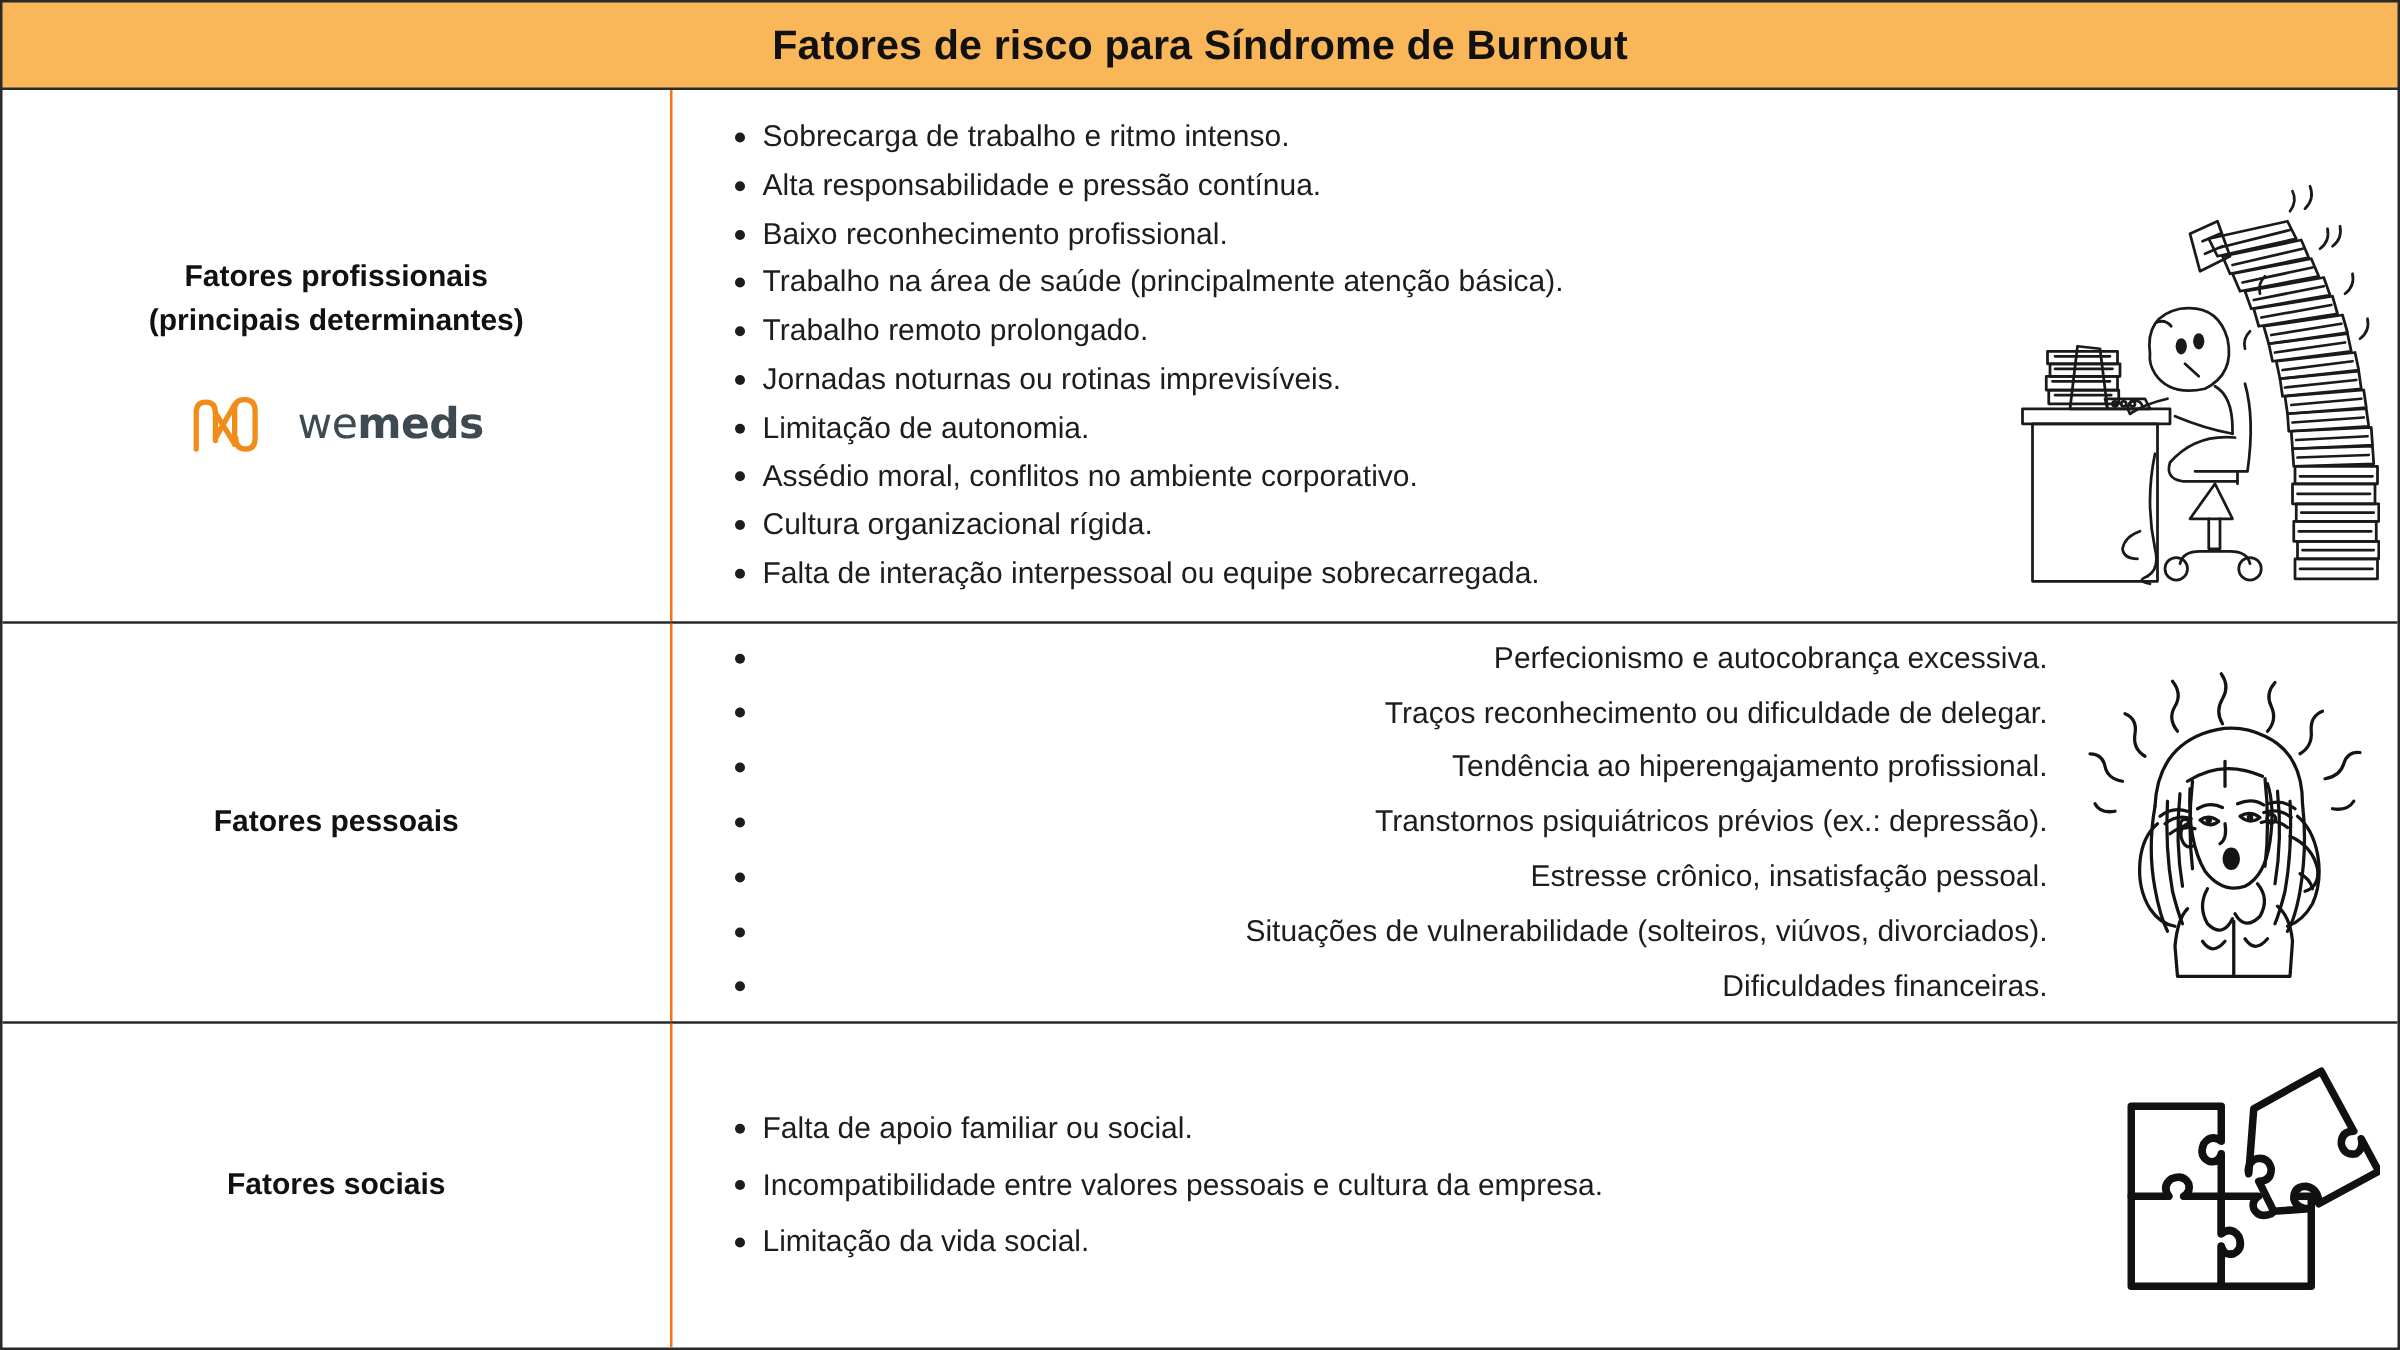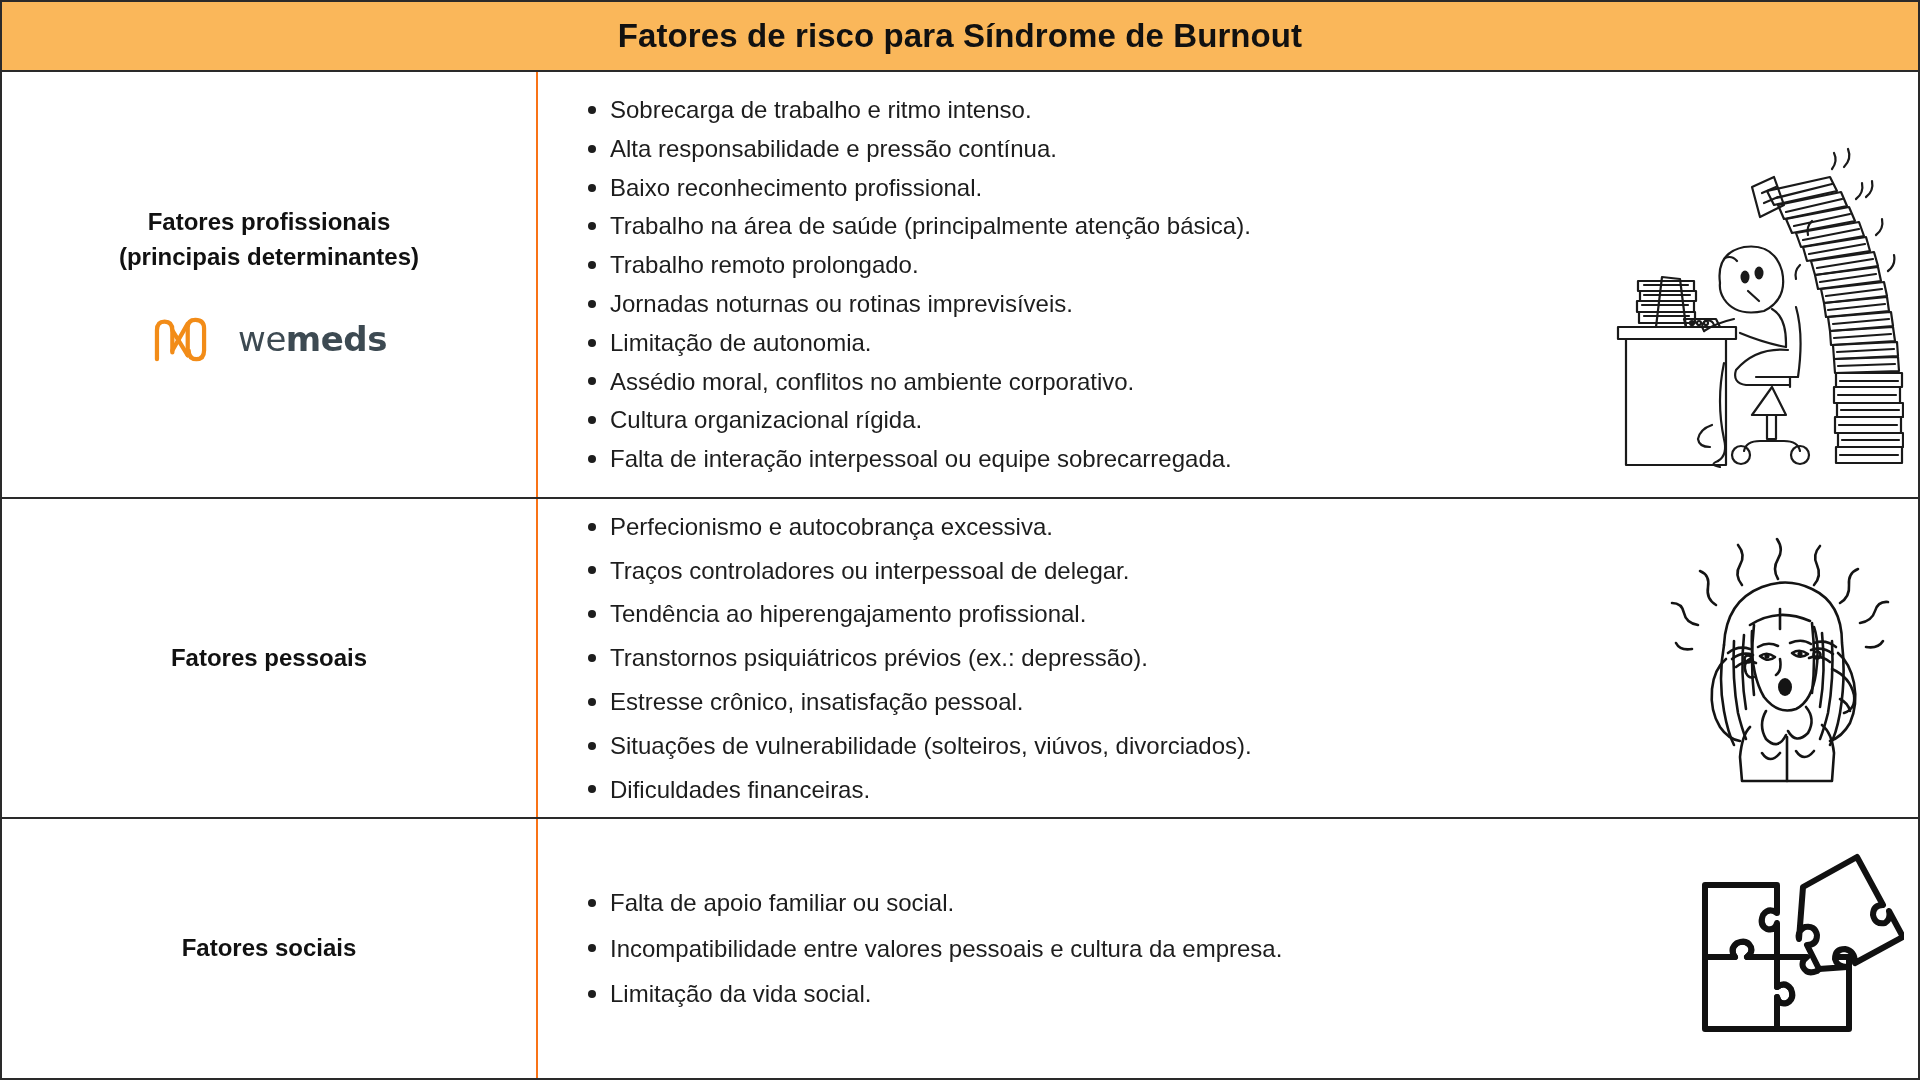--- a/index.html
+++ b/index.html
@@ -142,21 +142,21 @@
     content: "";
     position: absolute;
     left: 12px;
     top: 50%;
     transform: translateY(-50%);
     width: 8px;
     height: 8px;
     border-radius: 50%;
     background: #1d1d1d;
   }
-  .row-personal .bullets li { padding-top: 6px; padding-bottom: 6px; }
+  .row-personal .bullets li { padding-top: 6px; padding-bottom: 6px; text-align: right; }
   .row-social   .bullets li { padding-top: 7px; padding-bottom: 7px; }
 
   .illo {
     flex: 0 0 auto;
     display: flex;
     align-items: center;
     justify-content: center;
     padding-left: 16px;
   }
   .illo svg { display: block; }
@@ -305,21 +305,21 @@
 
       <div class="cell-label">
         <div class="label-text">
           <span>Fatores pessoais</span>
         </div>
       </div>
 
       <div class="cell-content">
         <ul class="bullets">
           <li>Perfecionismo e autocobrança excessiva.</li>
-          <li>Traços controladores ou interpessoal de delegar.</li>
+          <li>Traços reconhecimento ou dificuldade de delegar.</li>
           <li>Tendência ao hiperengajamento profissional.</li>
           <li>Transtornos psiquiátricos prévios (ex.: depressão).</li>
           <li>Estresse crônico, insatisfação pessoal.</li>
           <li>Situações de vulnerabilidade (solteiros, viúvos, divorciados).</li>
           <li>Dificuldades financeiras.</li>
         </ul>
 
         <div class="illo">
           <svg width="250" height="290" viewBox="0 0 250 290">
             <g fill="none" stroke="#141414" stroke-width="2.6" stroke-linecap="round" stroke-linejoin="round">

